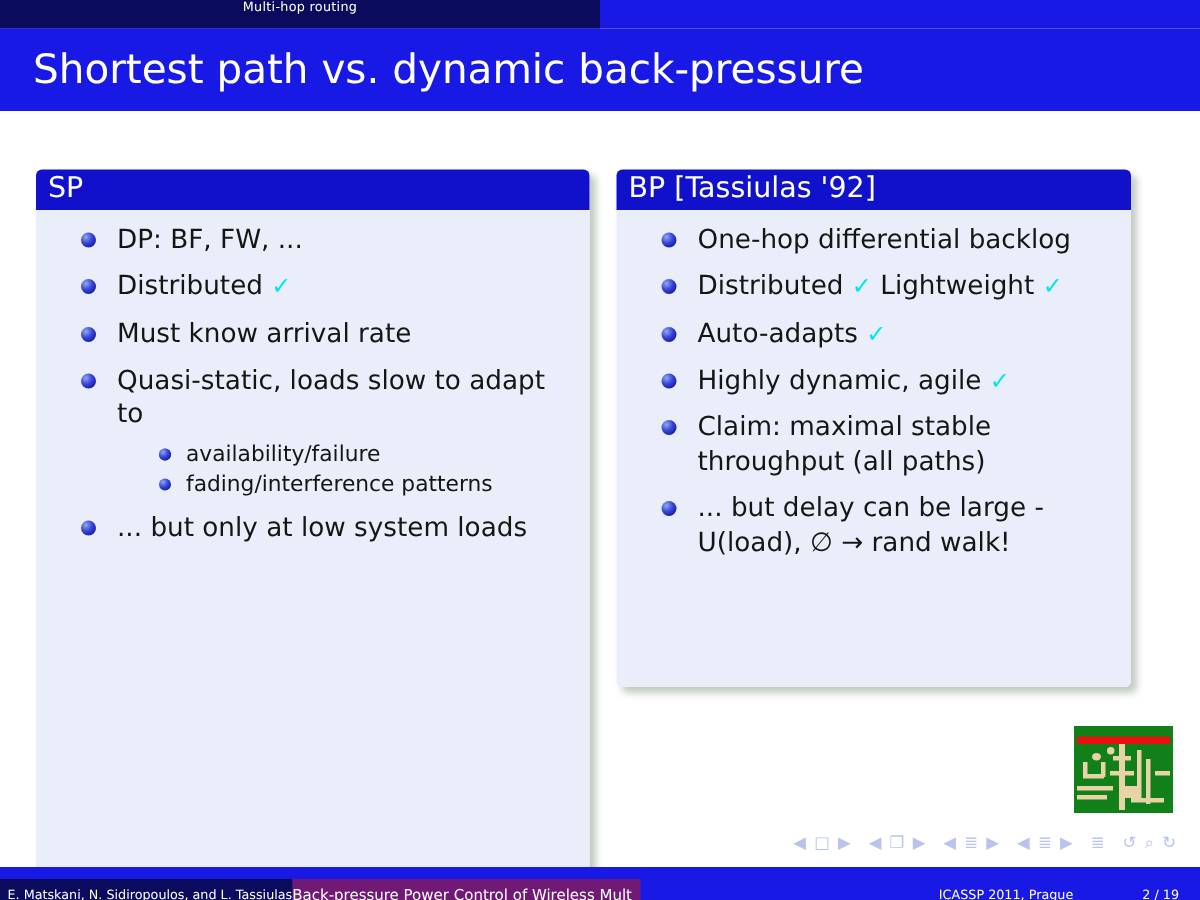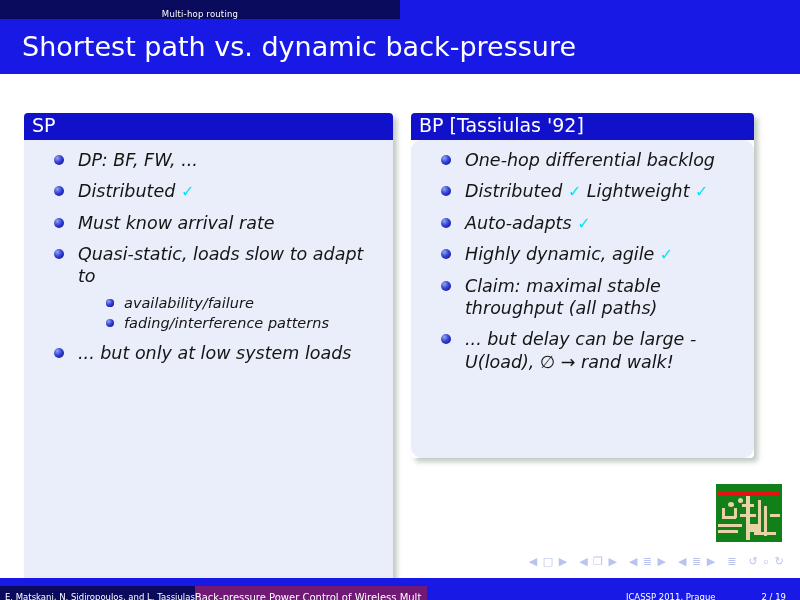--- a/index.html
+++ b/index.html
@@ -21,21 +21,21 @@
     left: 0; top: 0;
     width: 800px; height: 19px;
     background: #1919e6;
   }
   .nav-section {
     position: absolute;
     left: 0; top: 0;
     width: 400px; height: 19px;
     background: #0b0b5e;
     display: flex;
-    align-items: flex-end;
+    align-items: flex-start;
     justify-content: center;
   }
   .nav-section-label {
     color: #ffffff;
     font-size: 8.5px;
     letter-spacing: 0.2px;
     font-family: "DejaVu Sans", sans-serif;
   }
 
   
@@ -80,28 +80,27 @@
   #block-sp {
     left: 24px; top: 113px;
     width: 369px;
   }
   #block-sp .block-body { min-height: 432px; }
 
   #block-bp {
     left: 411px; top: 113px;
     width: 343px;
   }
-  #block-bp .block-body { min-height: 297px; border-radius: 11px; }
+  #block-bp .block-body { min-height: 297px; }
 
   
   ul.lvl1 {
     list-style: none;
     margin: 0;
     padding: 0 0 0 22px;
-    font-style: italic;
   }
   ul.lvl1 > li {
     position: relative;
     padding-left: 26px;
     margin-bottom: 9px;
     font-size: 17.5px;
     line-height: 1.28;
     color: #151515;
     font-family: "DejaVu Sans", sans-serif;
   }

